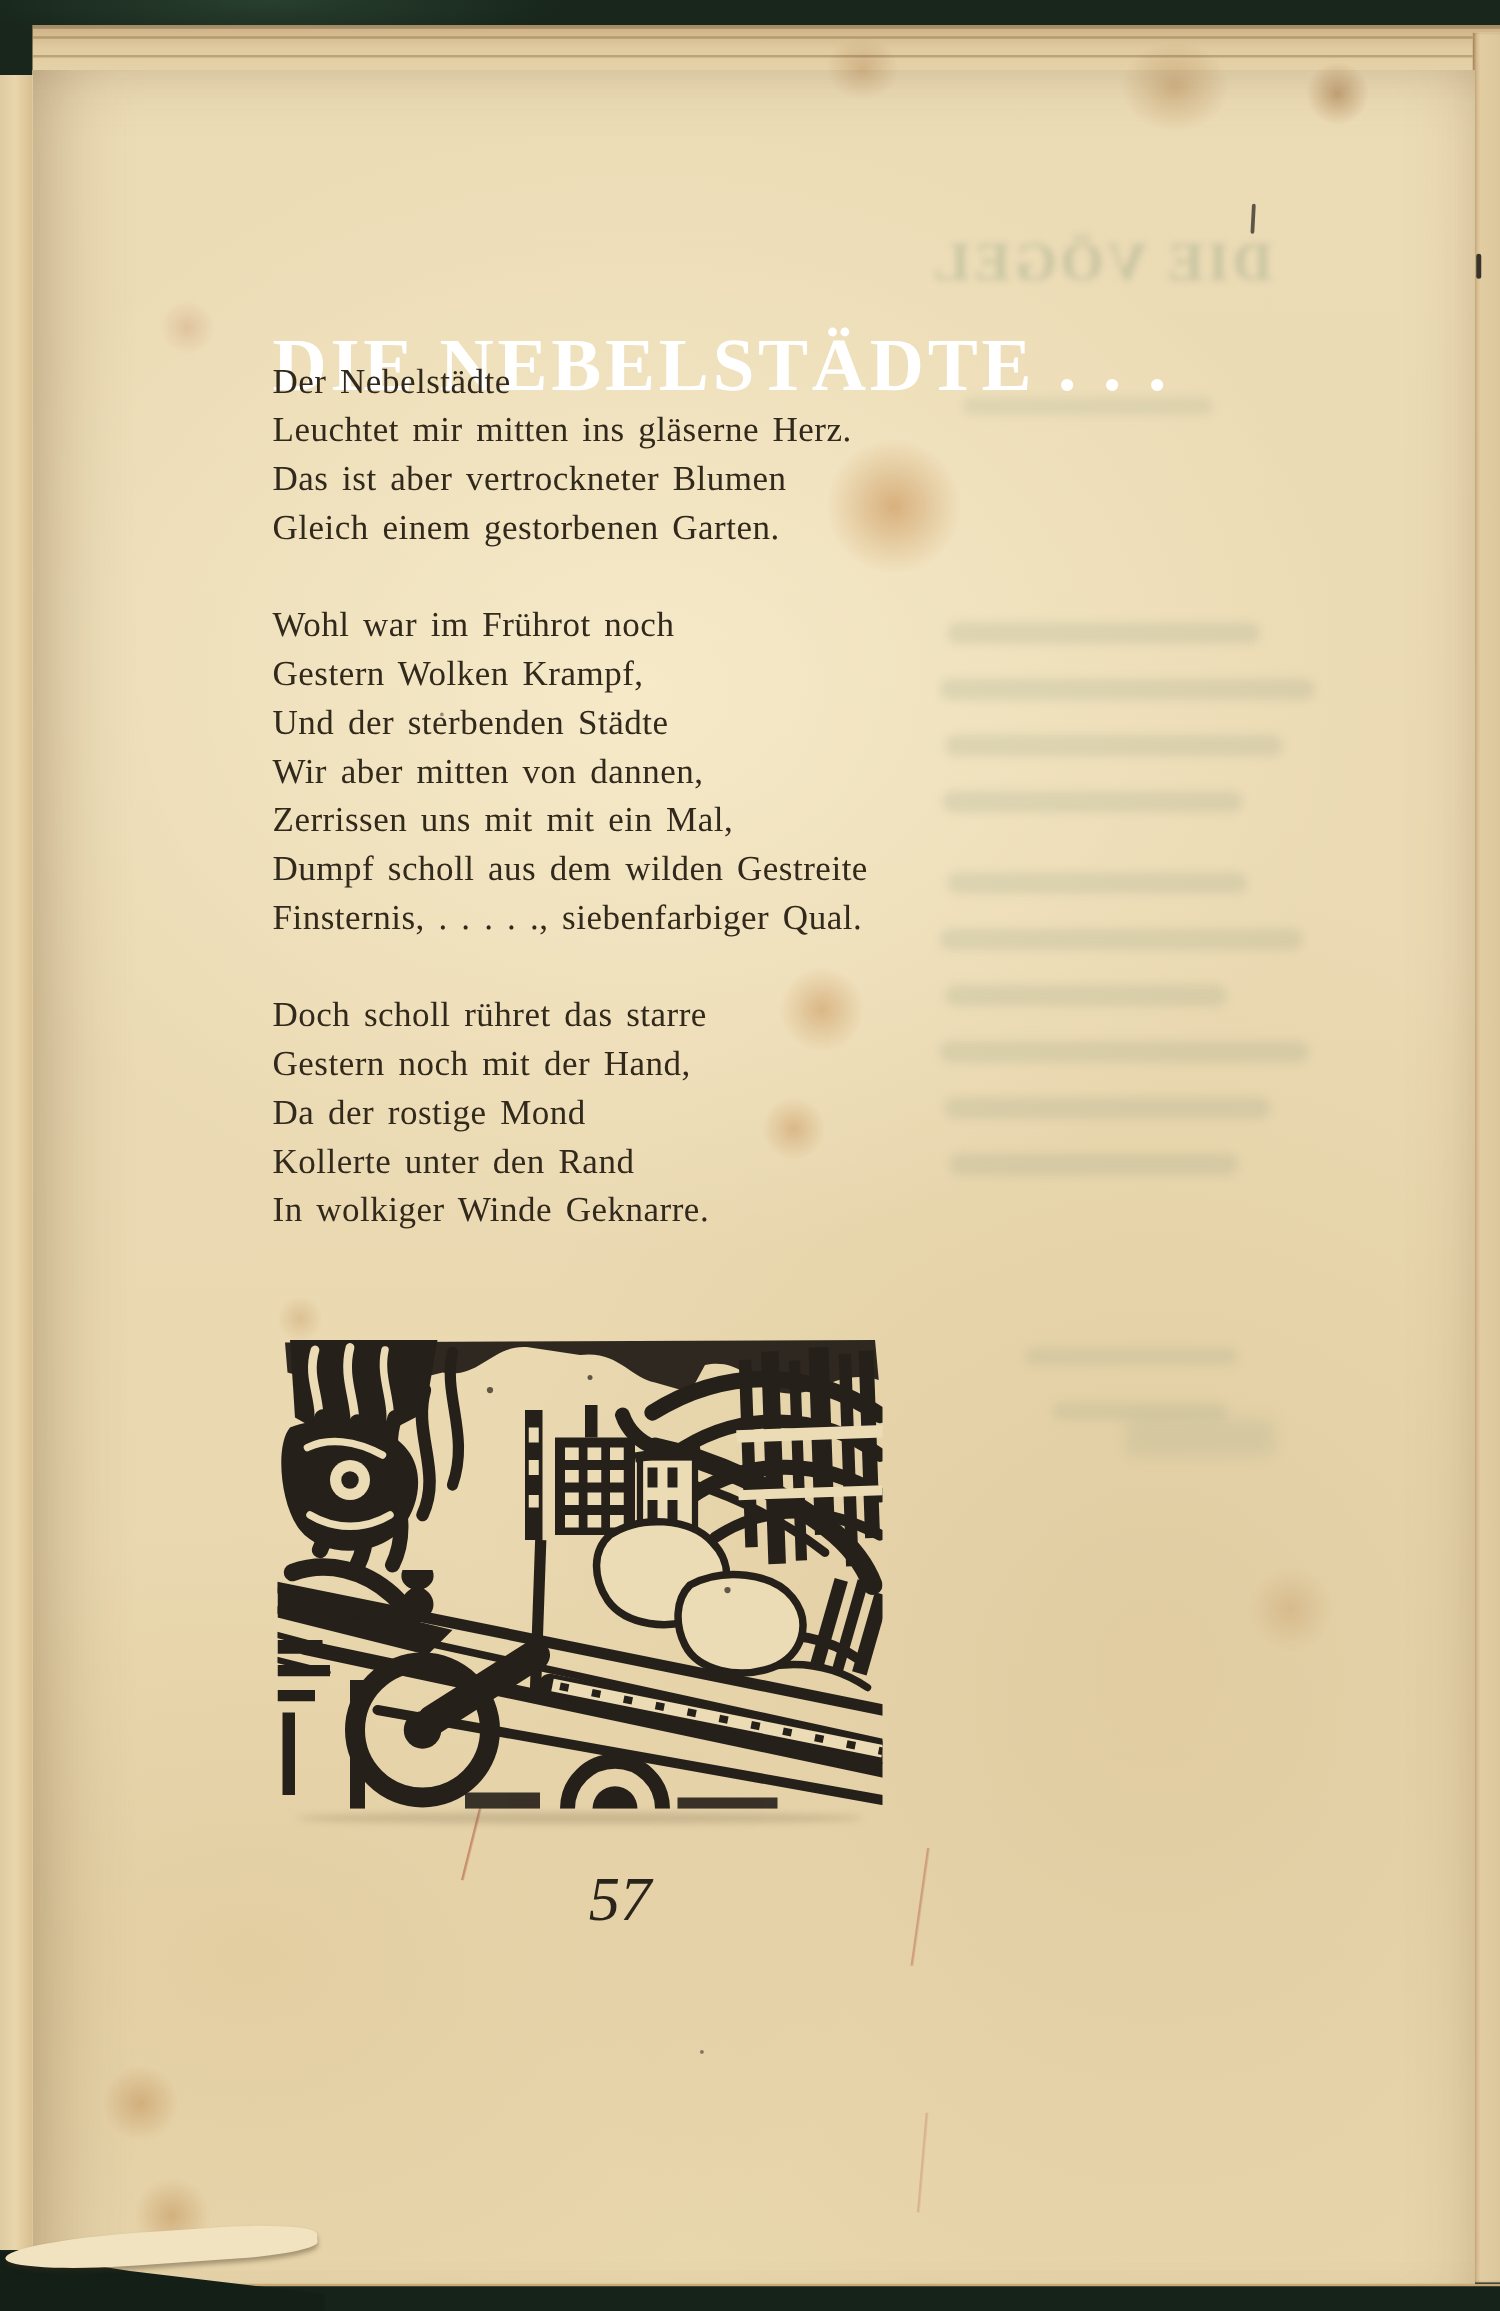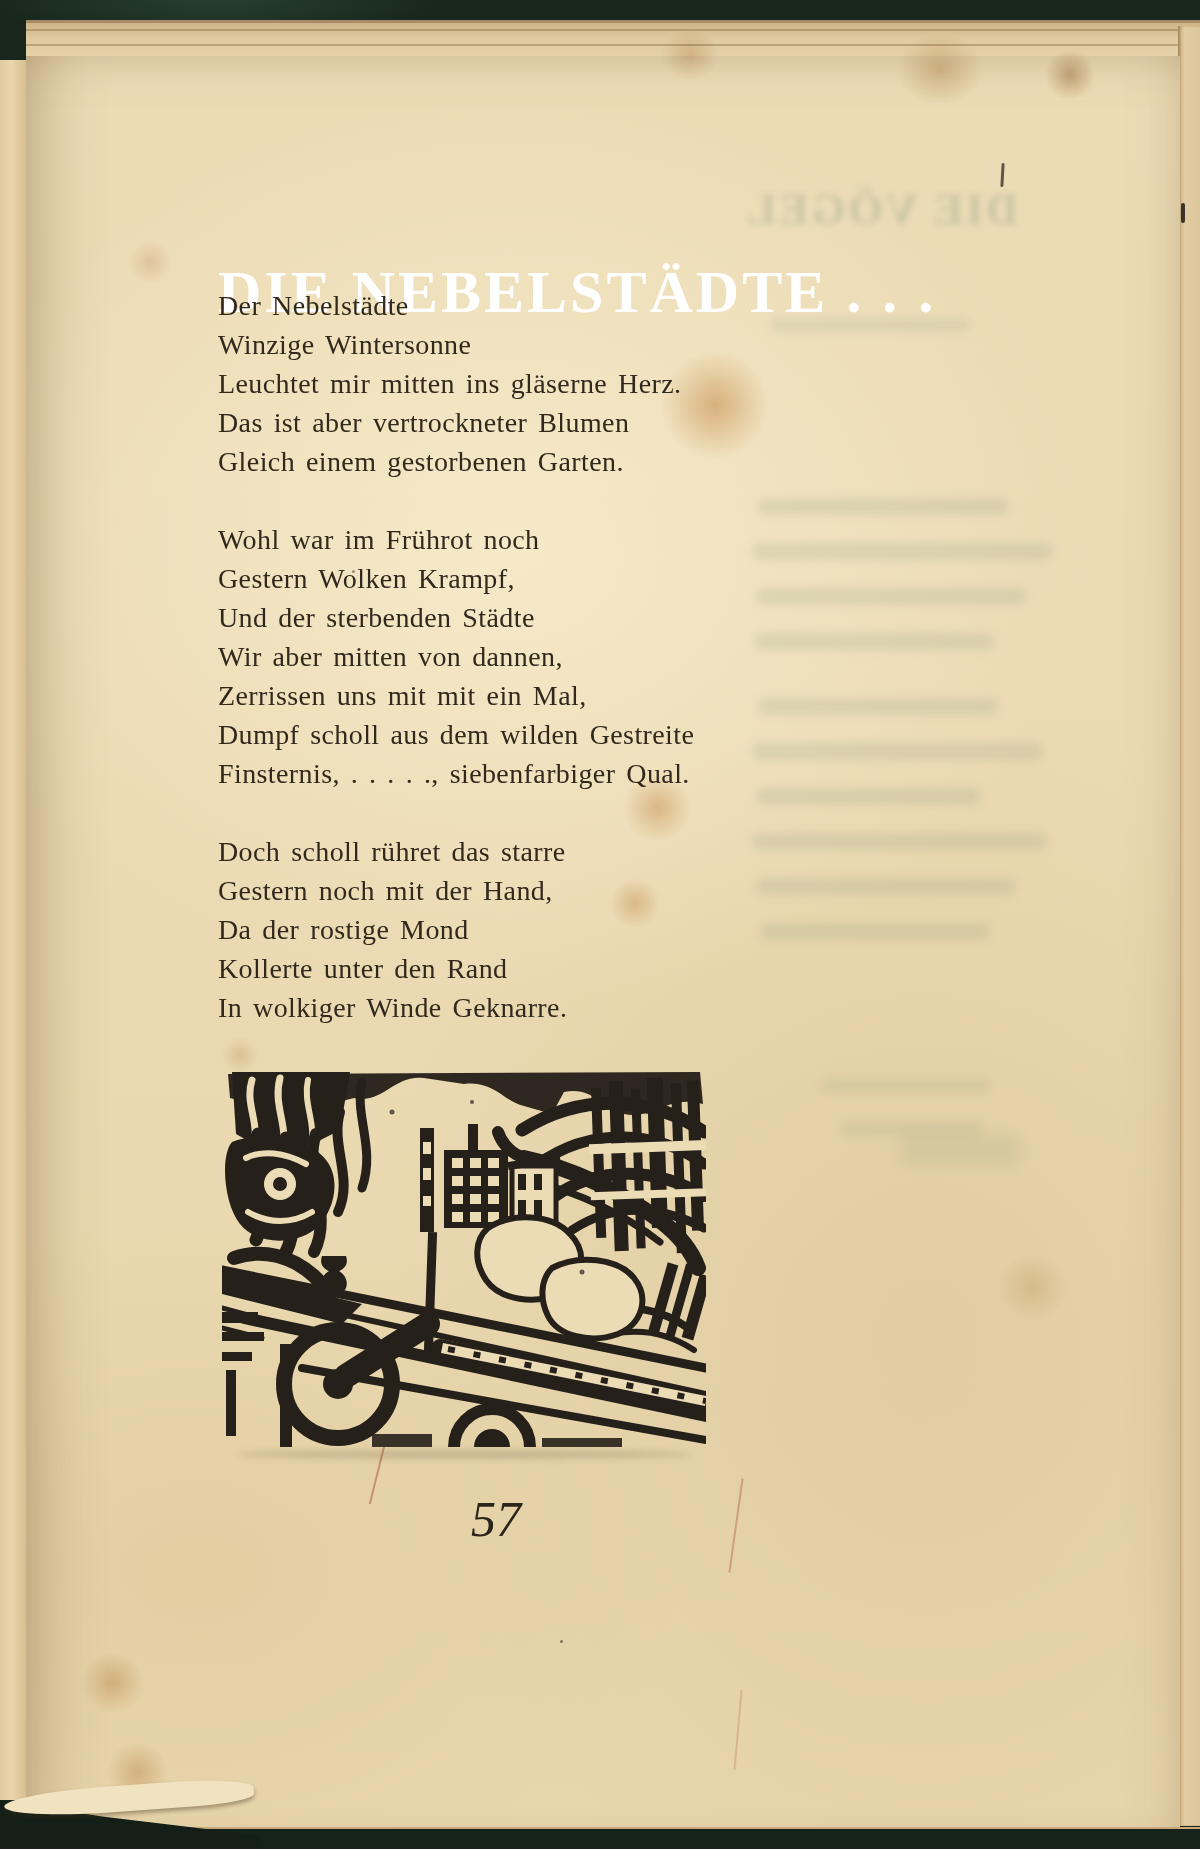--- a/index.html
+++ b/index.html
@@ -112,21 +112,20 @@
   <div class="speck" style="left:560px;top:1640px;width:3px;height:3px;opacity:.6"></div>
   <div class="speck" style="left:352px;top:570px;width:3px;height:3px;opacity:.5"></div>
   <div class="scratch" style="left:376px;top:1445px;height:60px;transform:rotate(14deg)"></div>
   <div class="scratch" style="left:735px;top:1478px;height:95px;transform:rotate(8deg);opacity:.75"></div>
   <div class="scratch" style="left:737px;top:1690px;height:80px;transform:rotate(5deg);opacity:.45"></div>
 
   <h1 class="title">DIE NEBELSTÄDTE . . .</h1>
   <div class="poem">
       <div class="stanza">
         <div class="line">Der Nebelstädte</div>
-        <div class="line">Winzige Wintersonne</div>
         <div class="line">Leuchtet mir mitten ins gläserne Herz.</div>
         <div class="line">Das ist aber vertrockneter Blumen</div>
         <div class="line">Gleich einem gestorbenen Garten.</div>
       </div>
       <div class="stanza">
         <div class="line">Wohl war im Frührot noch</div>
         <div class="line">Gestern Wolken Krampf,</div>
         <div class="line">Und der sterbenden Städte</div>
         <div class="line">Wir aber mitten von dannen,</div>
         <div class="line">Zerrissen uns mit mit ein Mal,</div>

